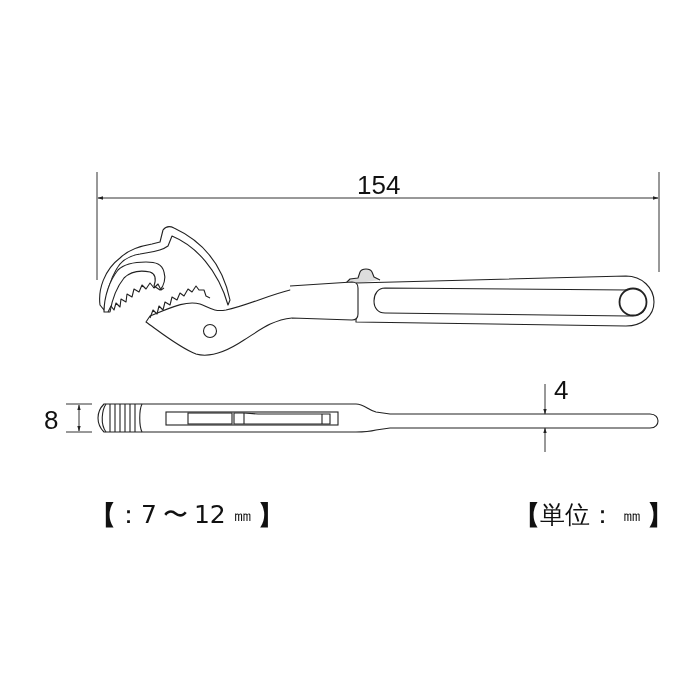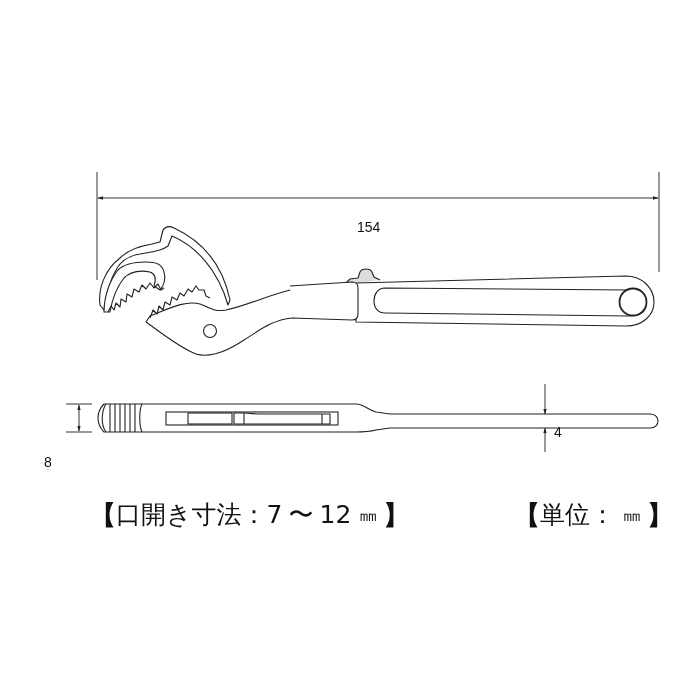--- a/index.html
+++ b/index.html
@@ -18,25 +18,24 @@
     .drawing {
       position: absolute;
       left: 0;
       top: 0;
       width: 700px;
       height: 700px;
     }
     .dim-label {
       position: absolute;
       font-family: "Liberation Sans", "DejaVu Sans", sans-serif;
-      font-size: 14px;
+      font-size: 26px;
       color: #111111;
       line-height: 1;
       white-space: nowrap;
-      margin-top: 48px;
     }
     .dim-length { left: 357px; top: 172px; }
     .dim-thick-tip { left: 554px; top: 377px; }
     .dim-thick-head { left: 44px; top: 407px; }
     .caption {
       position: absolute;
       top: 500px;
       font-size: 25px;
       line-height: 30px;
       white-space: nowrap;
@@ -123,21 +122,20 @@
     <line x1="545" y1="452" x2="545" y2="428" marker-end="url(#arrow)"></line>
   </g>
 </svg>
 
 <div class="dim-label dim-length">154</div>
 <div class="dim-label dim-thick-tip">4</div>
 <div class="dim-label dim-thick-head">8</div>
 
 <div class="caption caption-jaw">
   <span class="bracket">【</span>
-  <span>口開き寸法</span>
   <span>：</span>
   <span>7</span>
   <span class="sep">〜</span>
   <span>12</span>
   <span class="unit-mm">㎜</span>
   <span class="bracket">】</span>
 </div>
 
 <div class="caption caption-unit">
   <span class="bracket">【</span>

